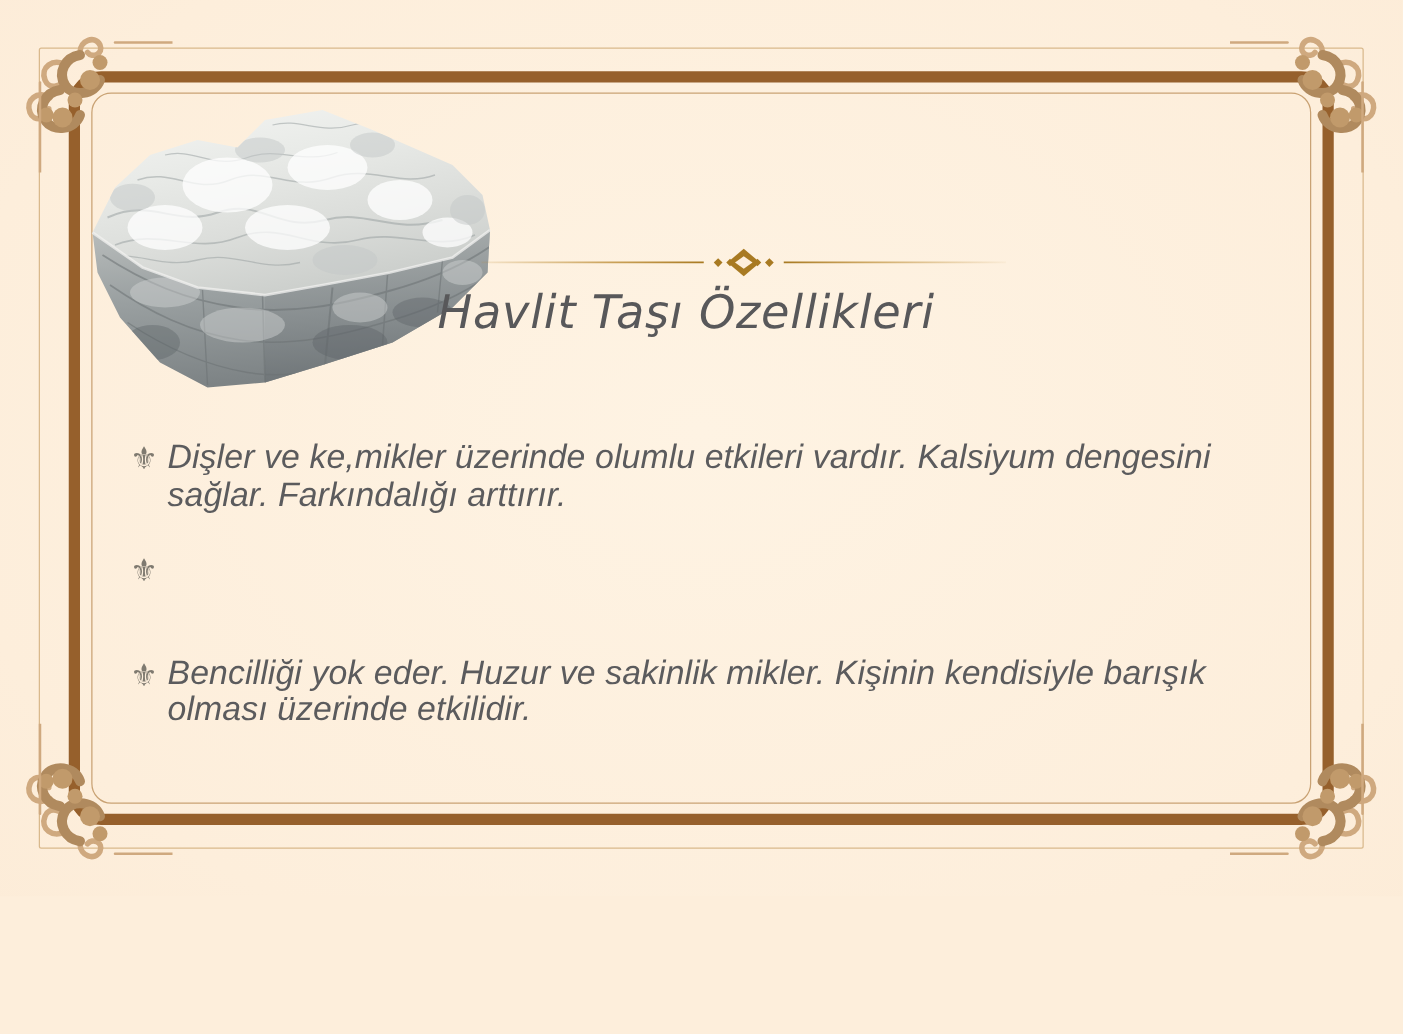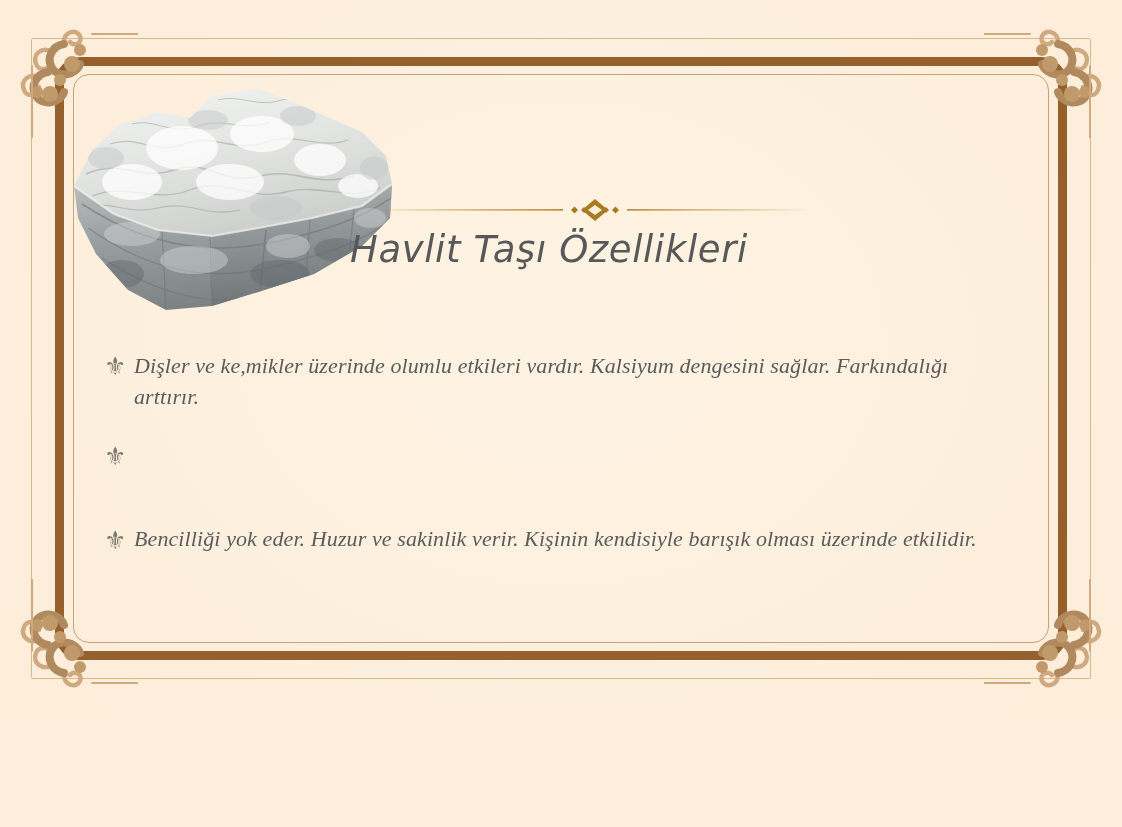--- a/index.html
+++ b/index.html
@@ -117,23 +117,23 @@
     flex: 0 0 auto;
     width: 30px;
     font-size: 25px;
     line-height: 30px;
     color: #7f7a70;
     text-align: left;
     margin-top: 2px;
   }
   .bullet-text {
     flex: 1 1 auto;
-    font-family: Liberation Serif, serif;
+    font-family: Liberation Sans, sans-serif;
     font-style: italic;
-    font-size: 22px;
+    font-size: 27px;
     line-height: 31px;
     color: #5b5b5d;
     letter-spacing: 0.1px;
   }
   .bullet-row:nth-child(2) .bullet-text { line-height: 29px; }
   .bullet-row:nth-child(3) .bullet-text { line-height: 29px; }
 </style>
 </head>
 <body>
 
@@ -362,18 +362,18 @@
       <span class="bullet-mark">⚜</span>
       <span class="bullet-text">Dişler ve ke,mikler üzerinde olumlu etkileri vardır. Kalsiyum dengesini sağlar. Farkındalığı arttırır.</span>
     </div>
 
     <div class="bullet-row">
       <span class="bullet-mark">⚜</span>
     </div>
 
     <div class="bullet-row">
       <span class="bullet-mark">⚜</span>
-      <span class="bullet-text">Bencilliği yok eder. Huzur ve sakinlik verir. Kişinin kendisiyle barışık olması üzerinde etkilidir.</span>
+      <span class="bullet-text">Bencilliği yok eder. Huzur ve sakinlik mikler. Kişinin kendisiyle barışık olması üzerinde etkilidir.</span>
     </div>
 
   </div>
 
 </div>
 
 </body></html>

